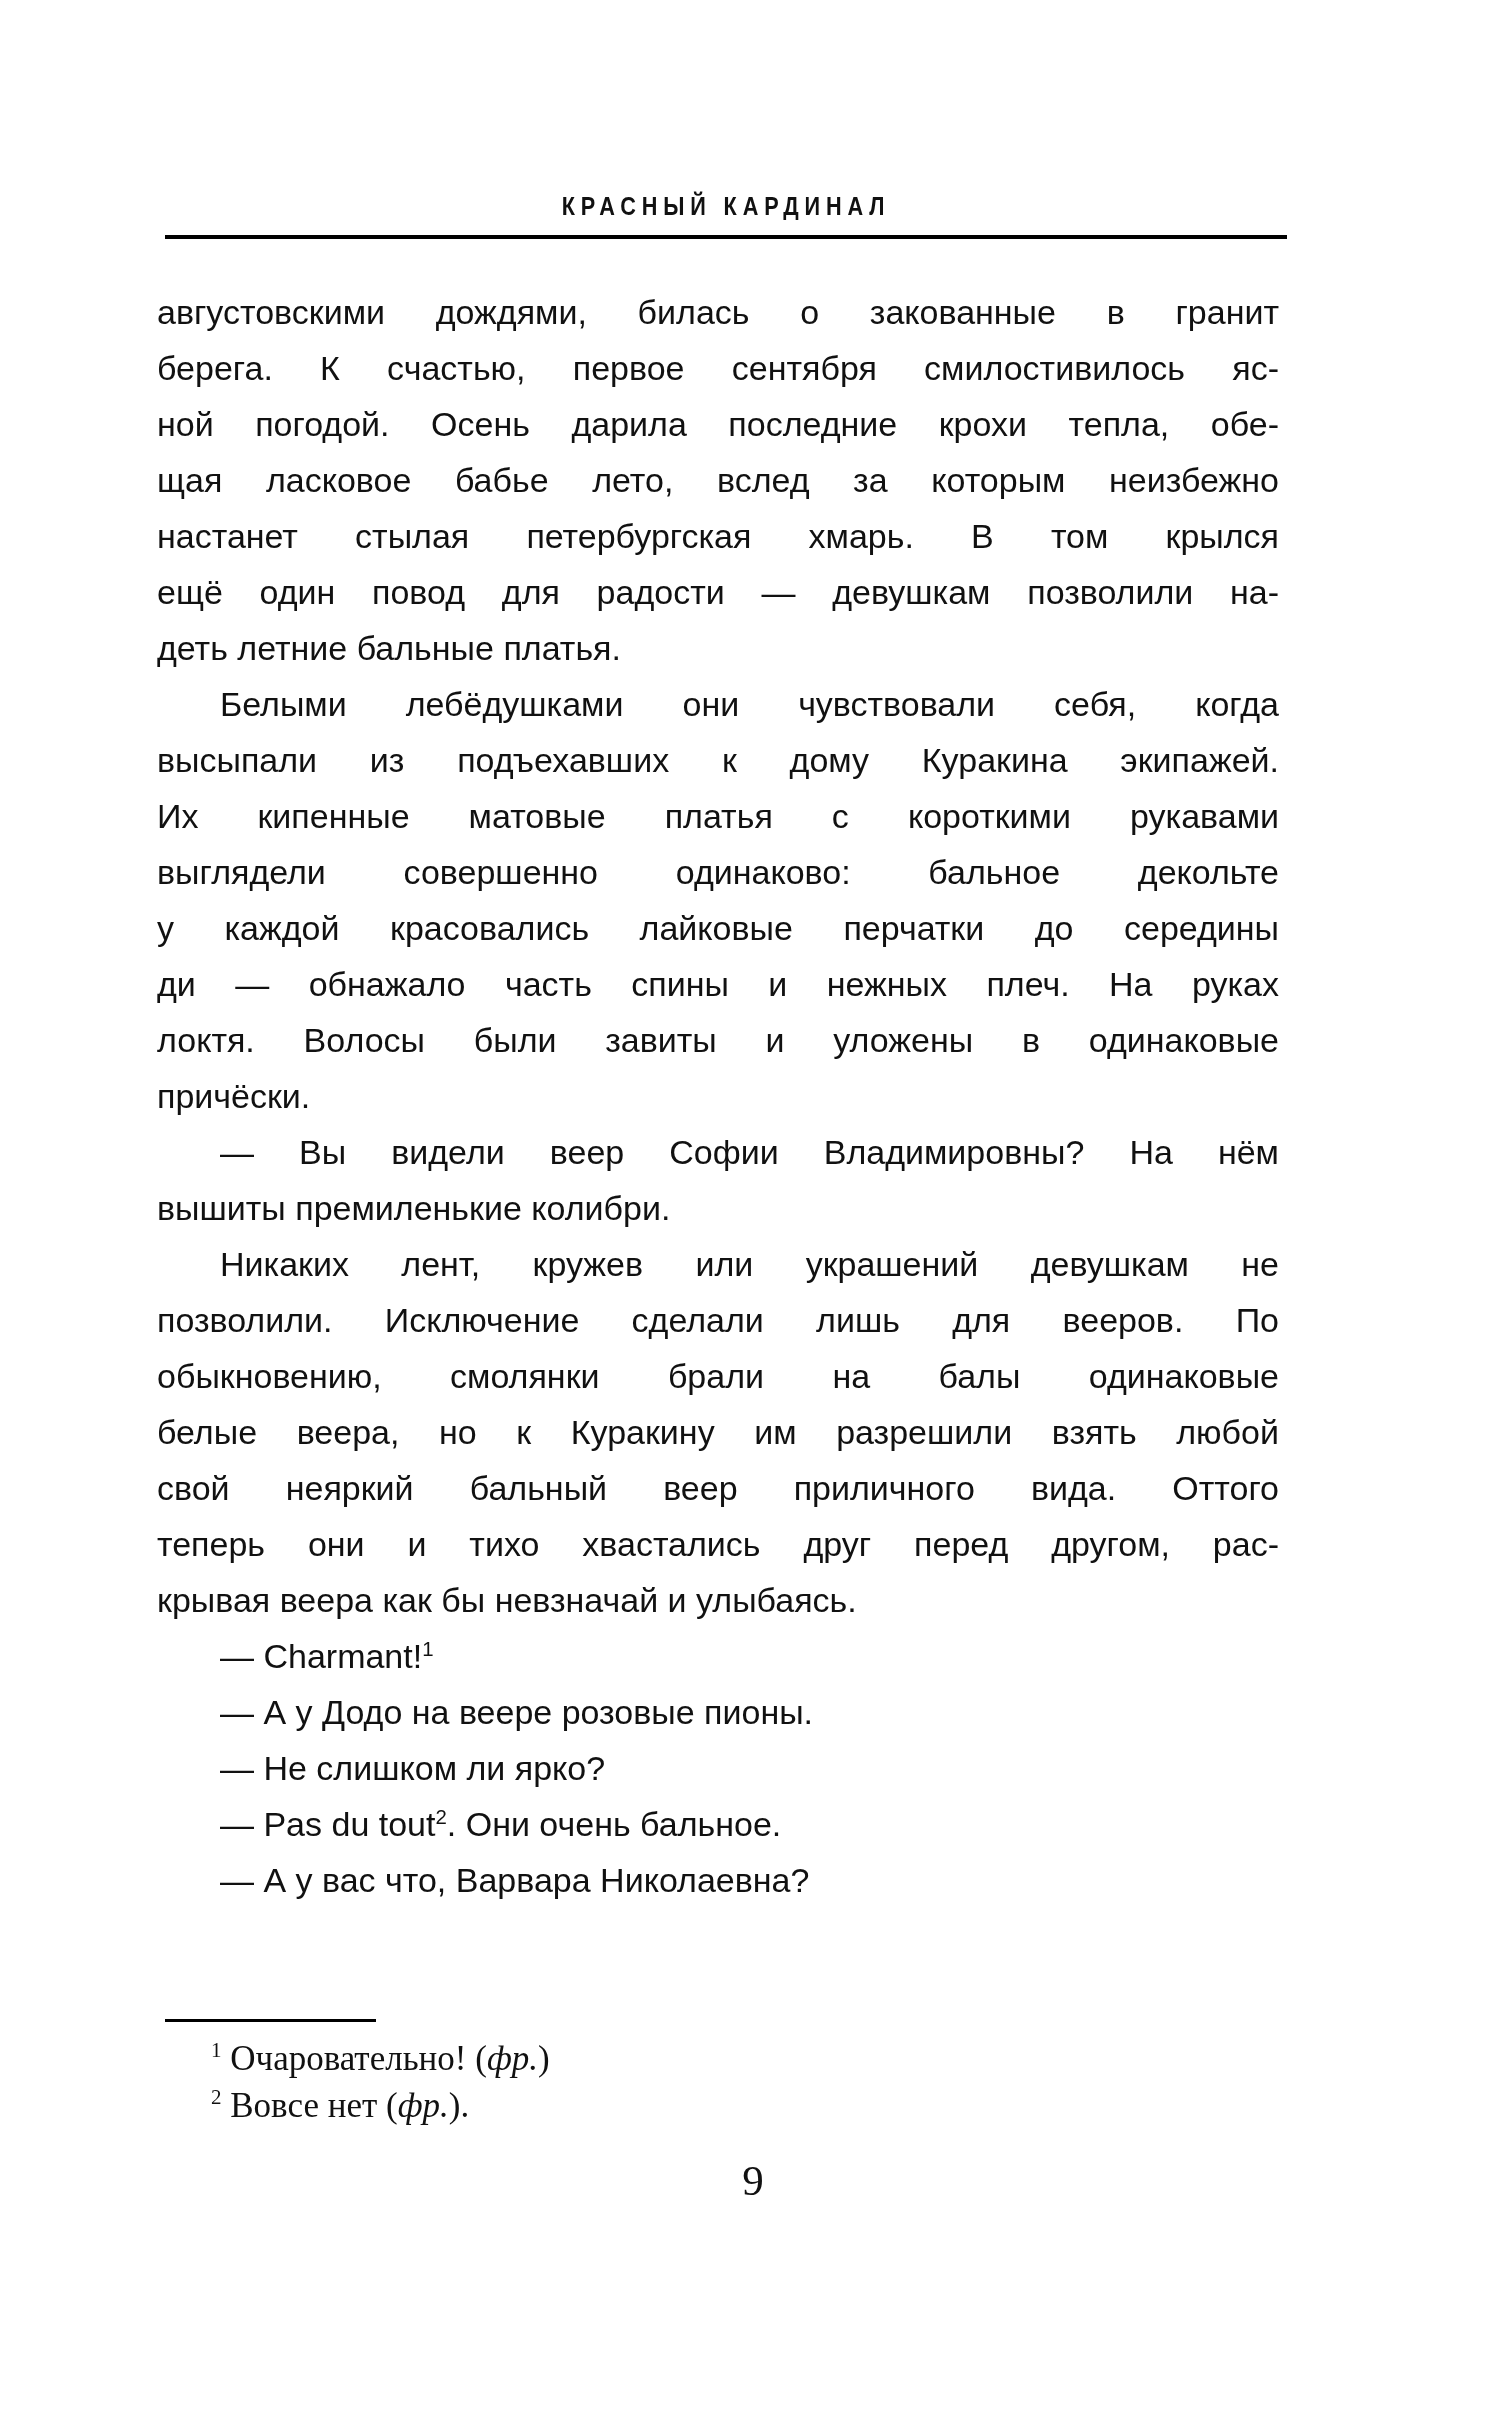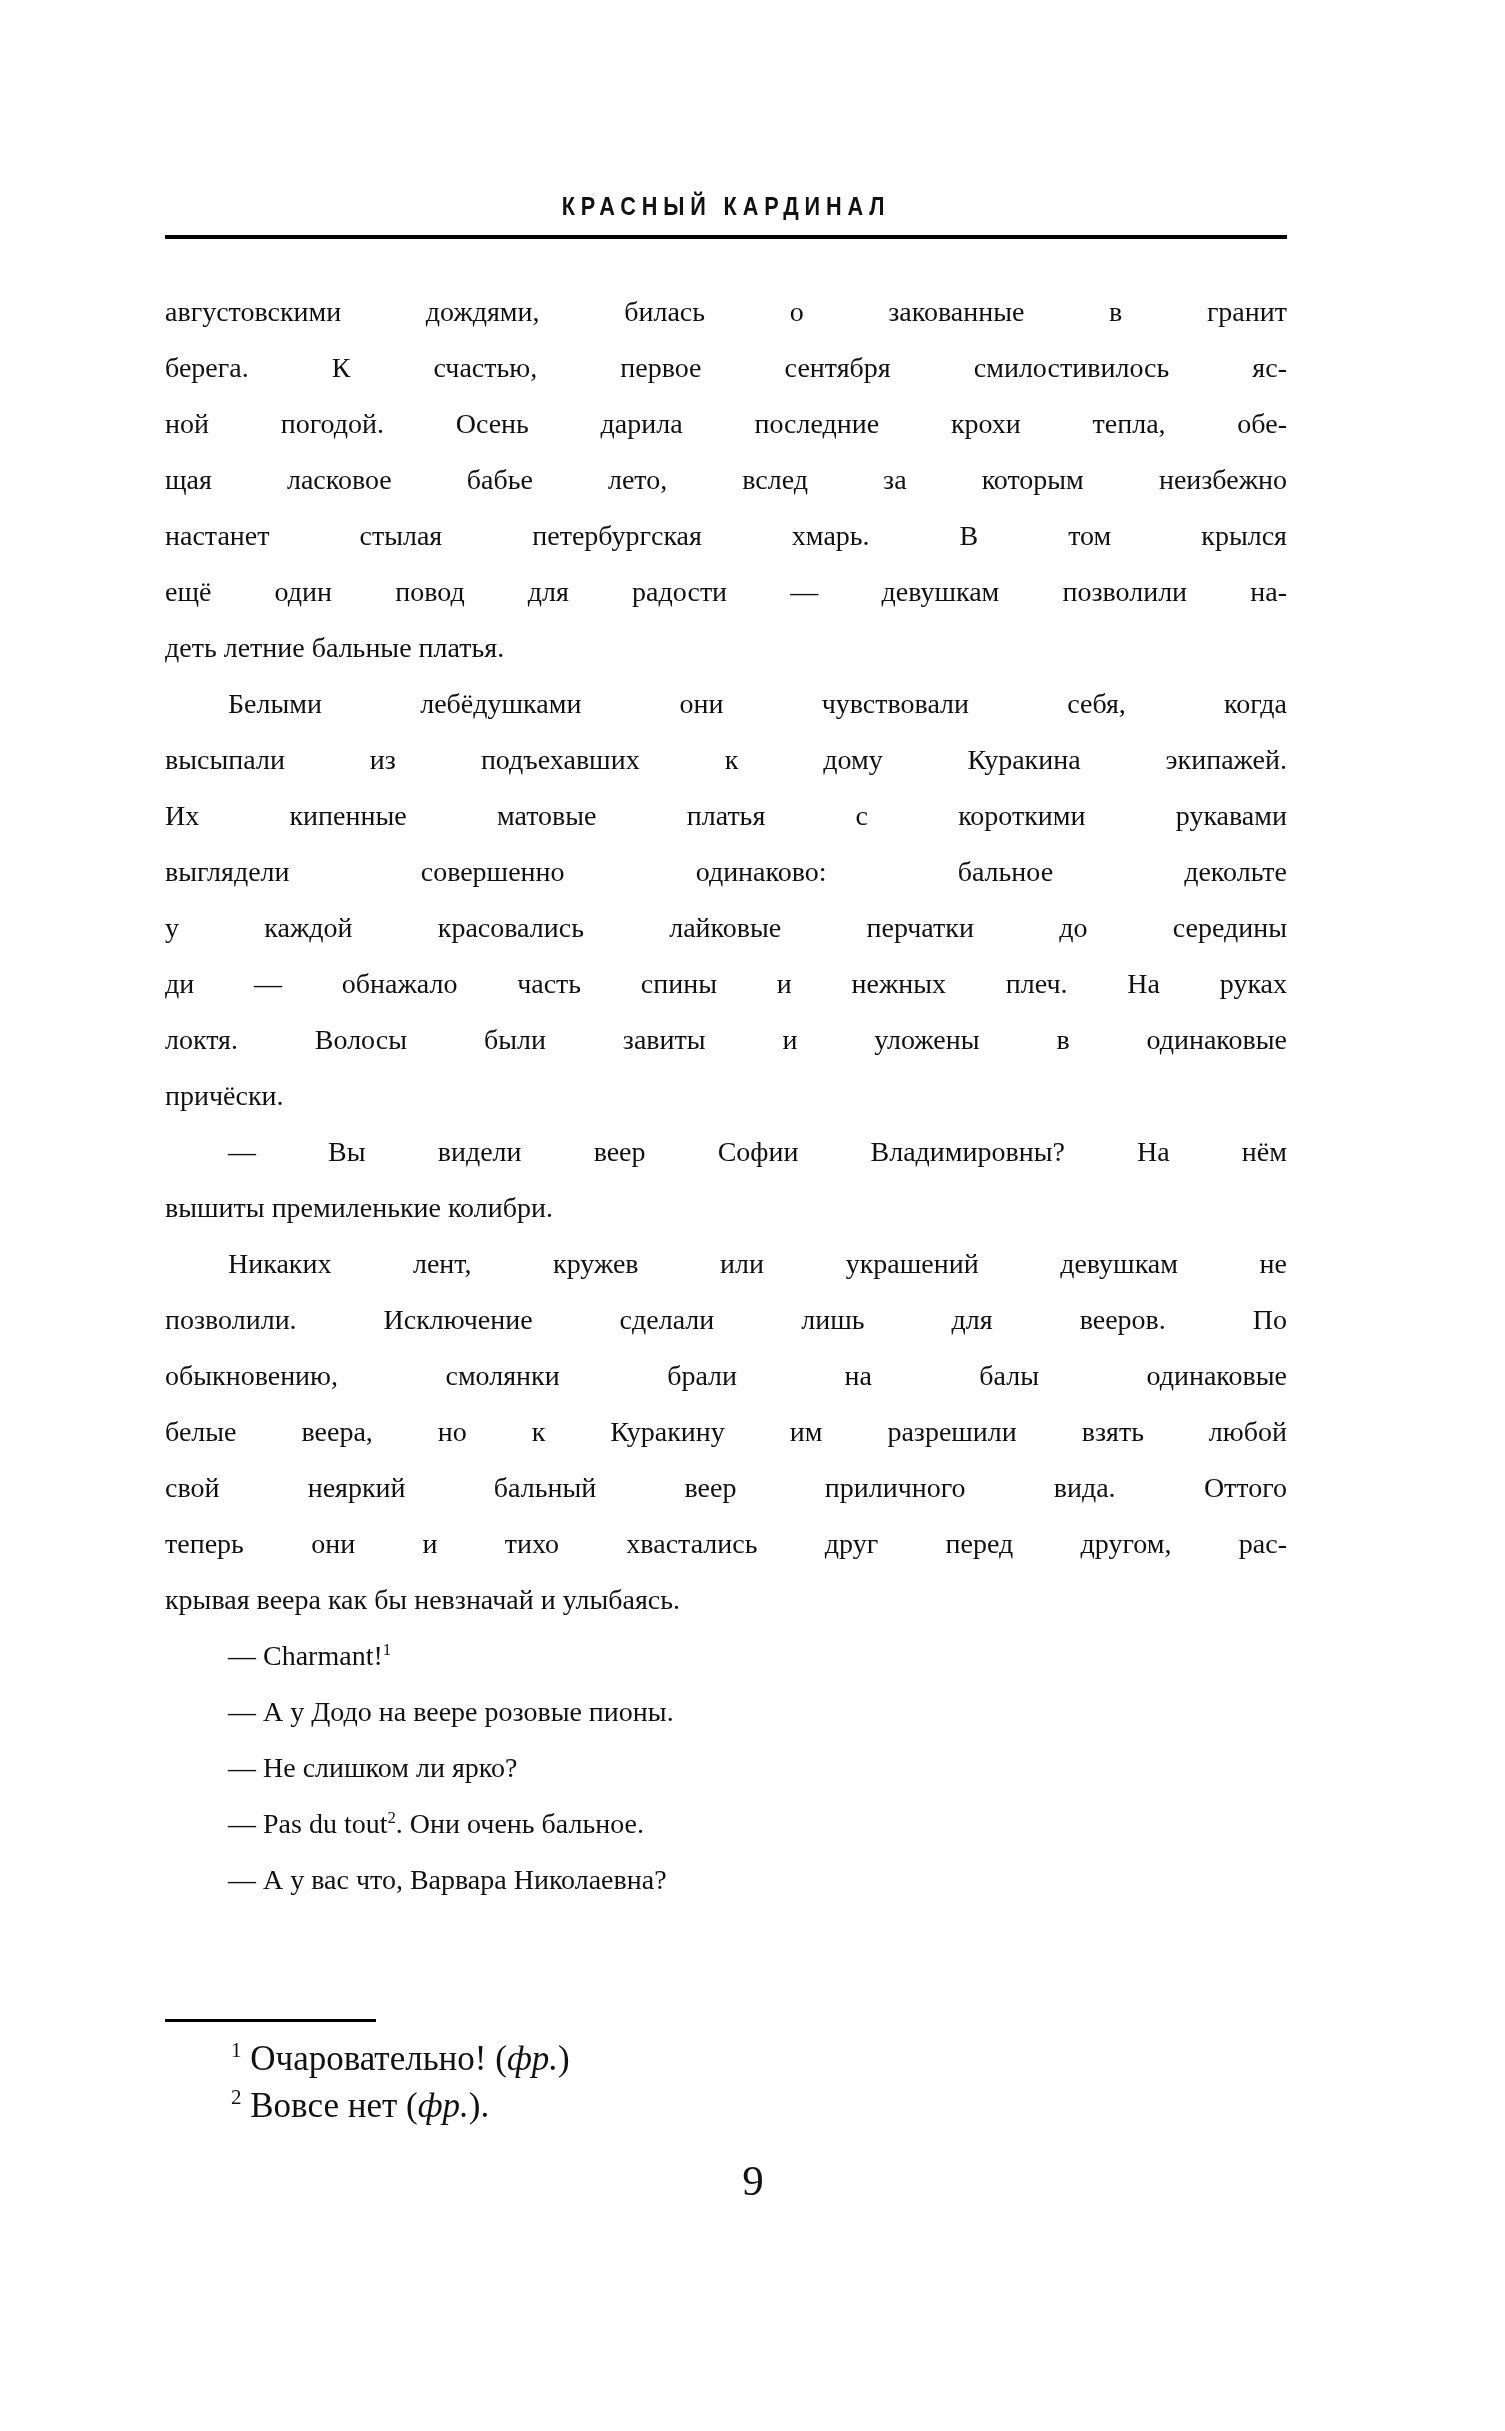--- a/index.html
+++ b/index.html
@@ -4,29 +4,29 @@
 <style>
   html, body { margin:0; padding:0; background:#ffffff; }
   body { width:1506px; height:2432px; position:relative; overflow:hidden; color:#111; }
   .running-head {
     position:absolute; left:165px; width:1122px; top:192px;
     text-align:center; font-family:"Liberation Sans", sans-serif;
     font-size:25.5px; letter-spacing:6.9px; font-weight:bold; transform:scaleX(0.85);
   }
   .head-rule { position:absolute; left:165px; width:1122px; top:235px; height:3.9px; background:#000; }
   .body-text {
-    position:absolute; left:165px; width:1122px; top:284px;
-    font-family:Liberation Serif, serif; font-size:28px; line-height:56px;
+    position:absolute; left:157px; width:1122px; top:284px;
+    font-family:Liberation Sans, sans-serif; font-size:34px; line-height:56px;
   }
   .line { height:56px; white-space:nowrap; overflow:visible; }
   .line.just { text-align:justify; text-align-last:justify; }
   .line.indent { padding-left:63px; }
   .fn-rule { position:absolute; left:165px; width:211px; top:2019px; height:2.9px; background:#000; }
   .footnotes {
-    position:absolute; left:231px; top:2035px; font-family:"Liberation Serif", serif;
+    position:absolute; left:211px; top:2035px; font-family:"Liberation Serif", serif;
     font-size:35px; line-height:47px;
   }
   .footnotes sup, .body-text sup { font-size:0.6em; vertical-align:0.6em; line-height:0; }
   .page-num { position:absolute; left:0; width:1506px; top:2156px; text-align:center;
     font-family:"Liberation Serif", serif; font-size:43px; }
 </style>
 </head>
 <body>
 
 <div class="running-head">КРАСНЫЙ КАРДИНАЛ</div>

